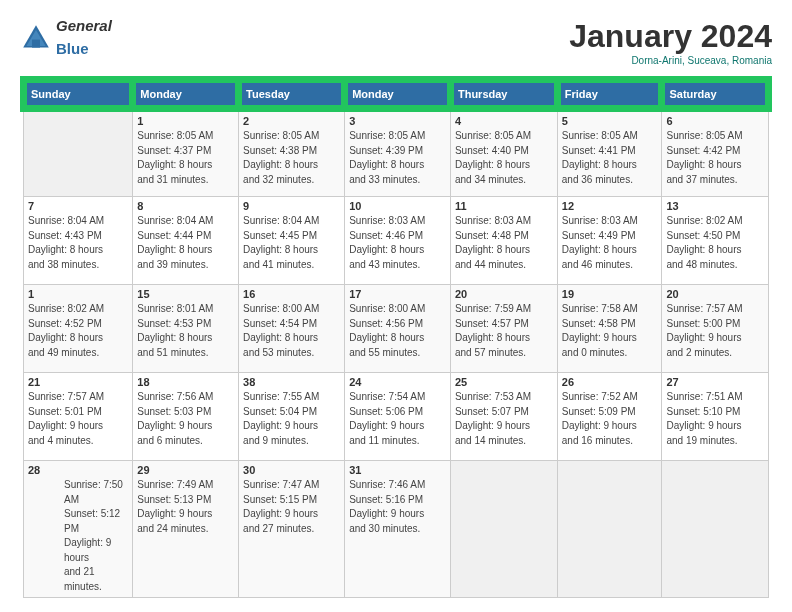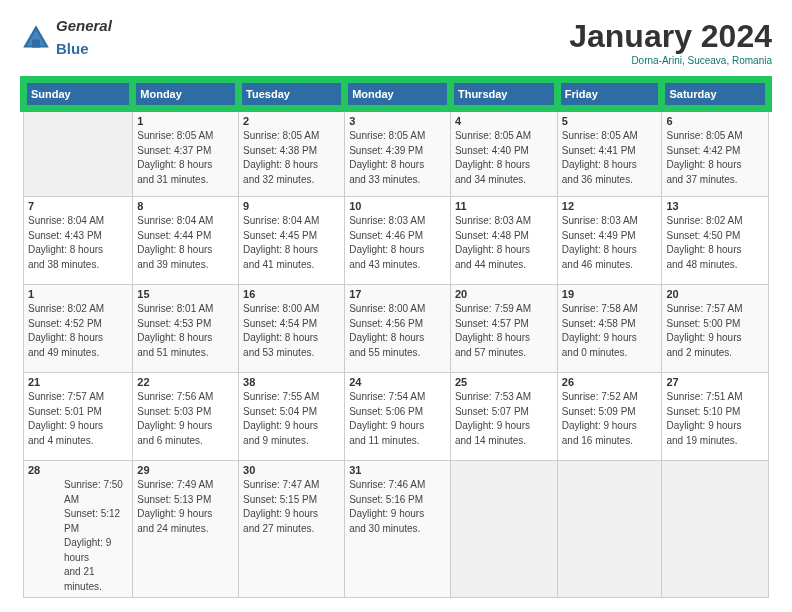--- a/index.html
+++ b/index.html
@@ -287,21 +287,21 @@
         </tr>
         <tr>
           <td>
             <span class="day-number">21</span>
             <div class="day-info" style="white-space: pre-line;">Sunrise: 7:57 AM
 Sunset: 5:01 PM
 Daylight: 9 hours
 and 4 minutes.</div>
           </td>
           <td>
-            <span class="day-number">22</span>
+            <span class="day-number">18</span>
             <div class="day-info" style="white-space: pre-line;">Sunrise: 7:56 AM
 Sunset: 5:03 PM
 Daylight: 9 hours
 and 6 minutes.</div>
           </td>
           <td>
             <span class="day-number">38</span>
             <div class="day-info" style="white-space: pre-line;">Sunrise: 7:55 AM
 Sunset: 5:04 PM
 Daylight: 9 hours

